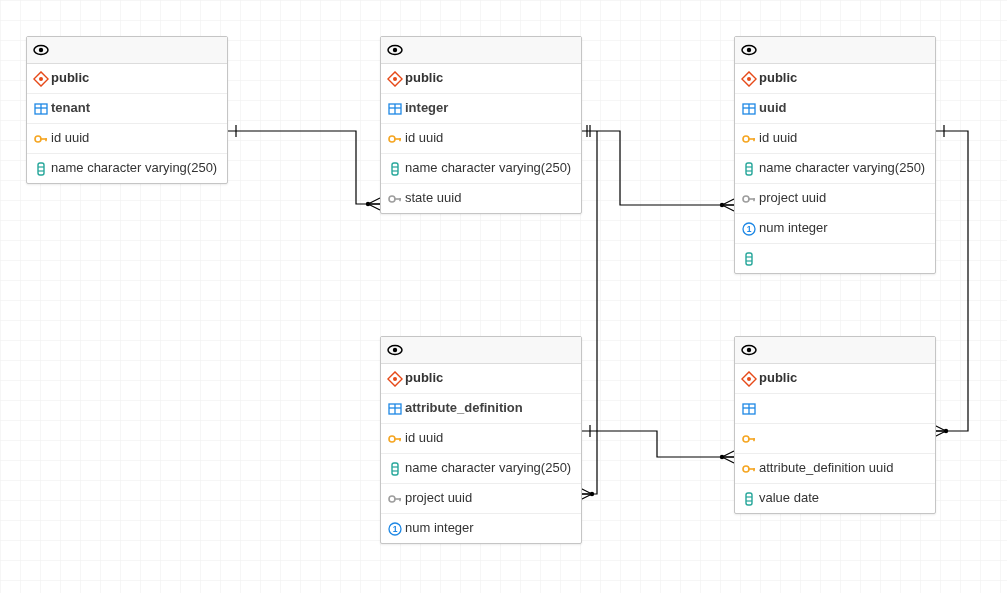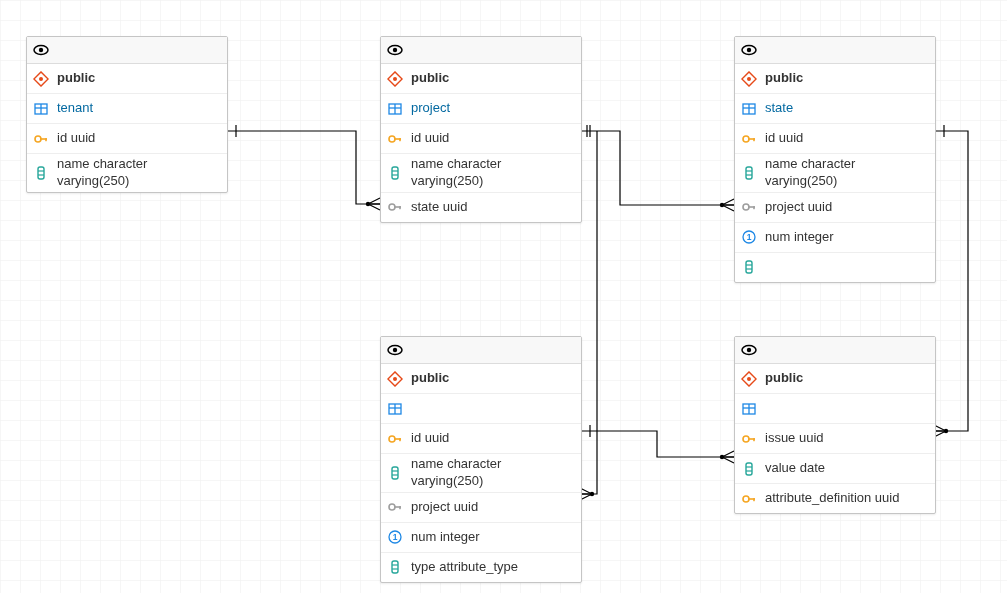--- a/index.html
+++ b/index.html
@@ -42,42 +42,42 @@
     height: 26px;
     border-bottom: 1px solid #dcdcdc;
     display: flex;
     align-items: center;
     padding: 0 6px;
     background: #f8f8f8;
   }
   .row {
     display: flex;
     align-items: center;
-    gap: 8px;
+    gap: 2px;
     min-height: 25px;
     padding: 2px 7px 2px 6px;
     border-bottom: 1px solid #eee;
     line-height: 1.3;
   }
   .row:last-child { border-bottom: none; }
   .row.header-row { font-weight: 600; }
   .row .icon {
     width: 16px;
     height: 16px;
     flex: 0 0 16px;
     display: flex;
     align-items: center;
     justify-content: center;
   }
   .row .label {
     flex: 1;
     word-break: break-word;
     color: #333;
   }
-  .row.table-name .label { color: #0369a1; font-weight: 400; }
+  .row.table-name .label { color: #404040; font-weight: 700; }
   
   svg { display: block; }
 </style>
 </head>
 <body>
 
 <svg class="grid-bg" width="1007" height="593">
   <defs>
     <pattern id="smallGrid" width="20" height="20" patternUnits="userSpaceOnUse">
       <path d="M 20 0 L 0 0 0 20" fill="none" stroke="#eeeeee" stroke-width="1"></path>
@@ -196,21 +196,21 @@
           </svg>
         </span>
         <span class="label">public</span>
       </div>
       <div class="row table-name">
         <span class="icon">
           <svg width="16" height="16">
             <use href="#ico-table"></use>
           </svg>
         </span>
-        <span class="label">project</span>
+        <span class="label">integer</span>
       </div>
       <div class="row">
         <span class="icon">
           <svg width="16" height="16">
             <use href="#ico-pk"></use>
           </svg>
         </span>
         <span class="label">id uuid</span>
       </div>
       <div class="row">
@@ -245,21 +245,21 @@
           </svg>
         </span>
         <span class="label">public</span>
       </div>
       <div class="row table-name">
         <span class="icon">
           <svg width="16" height="16">
             <use href="#ico-table"></use>
           </svg>
         </span>
-        <span class="label">state</span>
+        <span class="label">uuid</span>
       </div>
       <div class="row">
         <span class="icon">
           <svg width="16" height="16">
             <use href="#ico-pk"></use>
           </svg>
         </span>
         <span class="label">id uuid</span>
       </div>
       <div class="row">
@@ -309,20 +309,21 @@
           </svg>
         </span>
         <span class="label">public</span>
       </div>
       <div class="row table-name">
         <span class="icon">
           <svg width="16" height="16">
             <use href="#ico-table"></use>
           </svg>
         </span>
+        <span class="label">attribute_definition</span>
       </div>
       <div class="row">
         <span class="icon">
           <svg width="16" height="16">
             <use href="#ico-pk"></use>
           </svg>
         </span>
         <span class="label">id uuid</span>
       </div>
       <div class="row">
@@ -341,28 +342,20 @@
         </span>
         <span class="label">project uuid</span>
       </div>
       <div class="row">
         <span class="icon">
           <svg width="16" height="16">
             <use href="#ico-num"></use>
           </svg>
         </span>
         <span class="label">num integer</span>
-      </div>
-      <div class="row">
-        <span class="icon">
-          <svg width="16" height="16">
-            <use href="#ico-col"></use>
-          </svg>
-        </span>
-        <span class="label">type attribute_type</span>
       </div>
     </div>
     <div class="table" style="left: 734px; top: 336px; width: 200px;">
       <div class="table-header">
         <span class="icon">
           <svg width="16" height="16">
             <use href="#ico-eye"></use>
           </svg>
         </span>
       </div>
@@ -380,37 +373,36 @@
             <use href="#ico-table"></use>
           </svg>
         </span>
       </div>
       <div class="row">
         <span class="icon">
           <svg width="16" height="16">
             <use href="#ico-pk"></use>
           </svg>
         </span>
-        <span class="label">issue uuid</span>
+      </div>
+      <div class="row">
+        <span class="icon">
+          <svg width="16" height="16">
+            <use href="#ico-pk"></use>
+          </svg>
+        </span>
+        <span class="label">attribute_definition uuid</span>
       </div>
       <div class="row">
         <span class="icon">
           <svg width="16" height="16">
             <use href="#ico-col"></use>
           </svg>
         </span>
         <span class="label">value date</span>
-      </div>
-      <div class="row">
-        <span class="icon">
-          <svg width="16" height="16">
-            <use href="#ico-pk"></use>
-          </svg>
-        </span>
-        <span class="label">attribute_definition uuid</span>
       </div>
     </div>
   </div>
 
 <svg width="0" height="0" style="position:absolute">
   <defs>
     <g id="ico-eye">
       <ellipse cx="8" cy="8" rx="7" ry="4.5" fill="none" stroke="#000" stroke-width="1.5"></ellipse>
       <circle cx="8" cy="8" r="2.2" fill="#000"></circle>
     </g>

